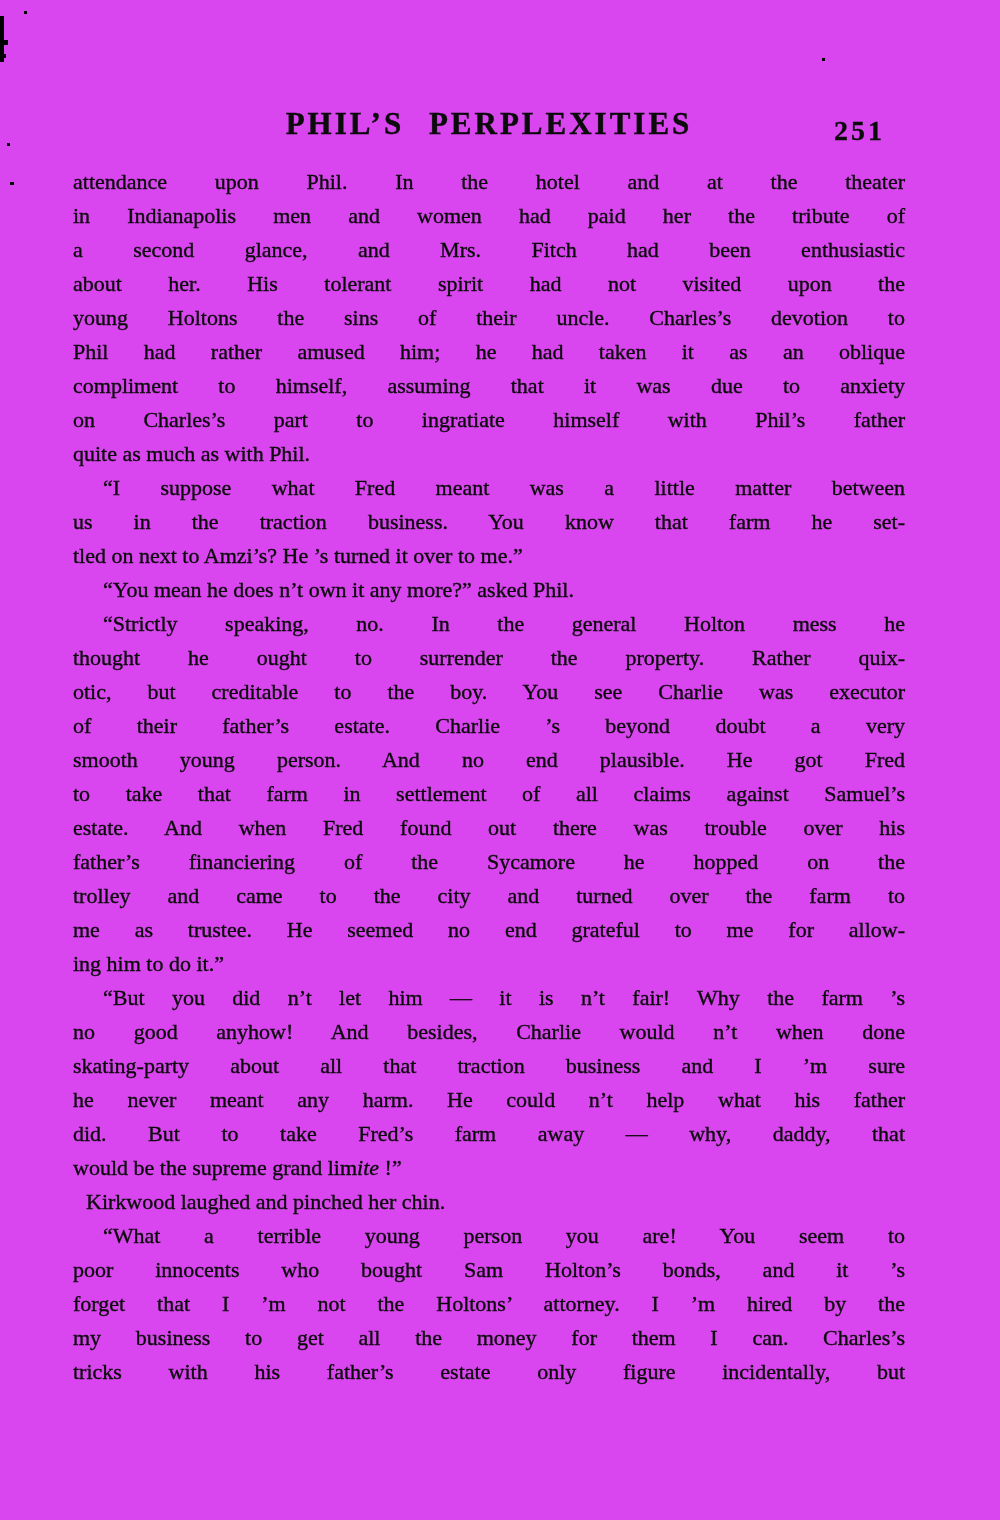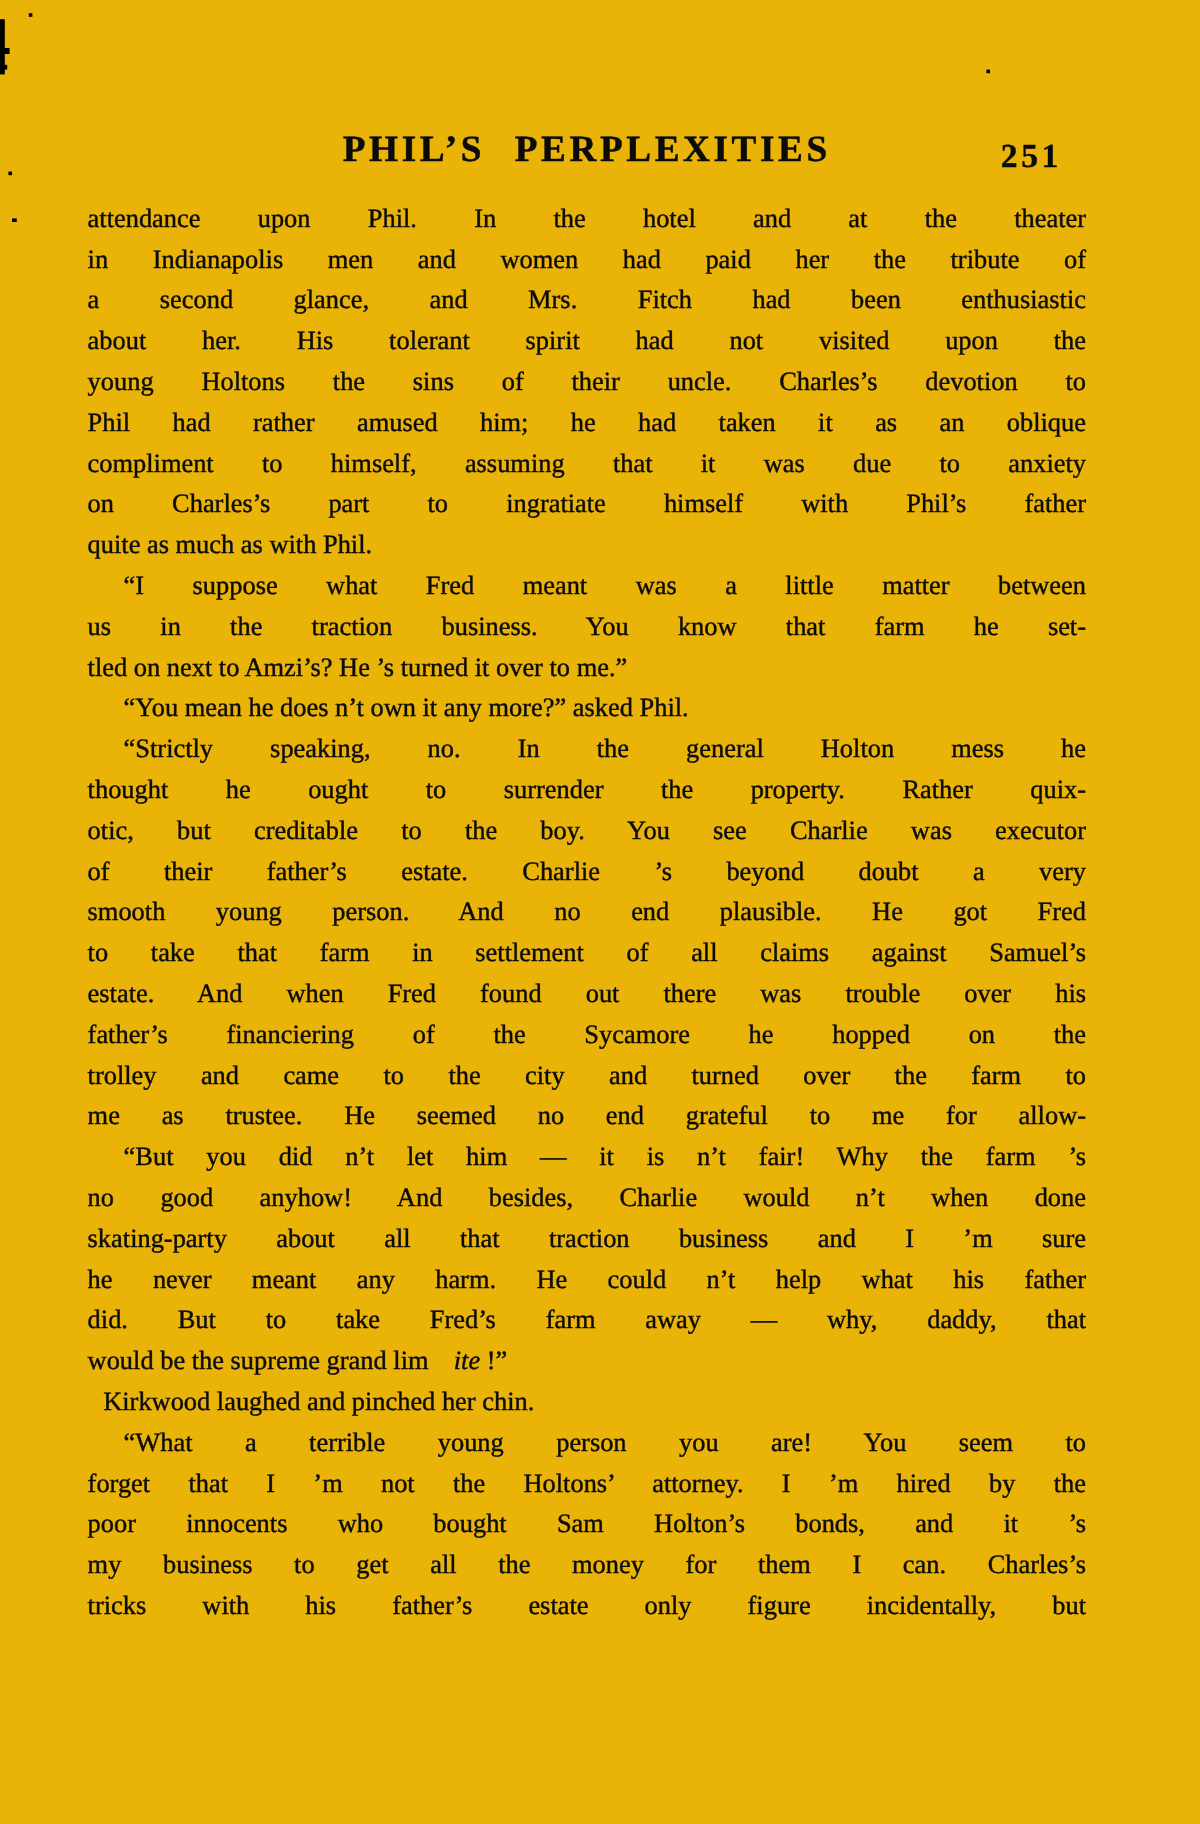--- a/index.html
+++ b/index.html
@@ -1,20 +1,20 @@
 <!DOCTYPE html>
 <html><head>
 <meta charset="utf-8">
 <style>
   html, body { margin: 0; padding: 0; background: #777; }
   .page {
     position: relative;
     width: 1000px;
     height: 1520px;
-    background: #eab308;
+    background: #d946ef;
     overflow: hidden;
     font-family: "Liberation Serif", serif;
     color: #0b0b0b;
   }
   .running-head {
     position: absolute;
     left: 73px;
     top: 106px;
     width: 832px;
     height: 40px;
@@ -51,21 +51,21 @@
     white-space: normal;
     text-align: left;
     -webkit-text-stroke: 0.35px currentColor;
   }
   .line.just {
     text-align: justify;
     text-align-last: justify;
   }
   .line.ind-normal { text-indent: 30px; }
   .line.ind-small  { text-indent: 13px; }
-  .line .it { font-style: italic; margin-left: 21px; }
+  .line .it { font-style: italic; }
   .artifact { position: absolute; background: #000; }
 </style>
 </head>
 <body>
 
 <div class="page">
 
   <div class="artifact" style="left:0; top:16px;  width:4px; height:46px;"></div>
   <div class="artifact" style="left:0; top:40px;  width:8px; height:5px;"></div>
   <div class="artifact" style="left:0; top:54px;  width:6px; height:4px;"></div>
@@ -96,27 +96,28 @@
       <div class="line just ind-normal"><span>“Strictly speaking, no. In the general Holton mess he</span></div>
       <div class="line just"><span>thought he ought to surrender the property. Rather quix-</span></div>
       <div class="line just"><span>otic, but creditable to the boy. You see Charlie was executor</span></div>
       <div class="line just"><span>of their father’s estate. Charlie ’s beyond doubt a very</span></div>
       <div class="line just"><span>smooth young person. And no end plausible. He got Fred</span></div>
       <div class="line just"><span>to take that farm in settlement of all claims against Samuel’s</span></div>
       <div class="line just"><span>estate. And when Fred found out there was trouble over his</span></div>
       <div class="line just"><span>father’s financiering of the Sycamore he hopped on the</span></div>
       <div class="line just"><span>trolley and came to the city and turned over the farm to</span></div>
       <div class="line just"><span>me as trustee. He seemed no end grateful to me for allow-</span></div>
+      <div class="line"><span>ing him to do it.”</span></div>
       <div class="line just ind-normal"><span>“But you did n’t let him — it is n’t fair! Why the farm ’s</span></div>
       <div class="line just"><span>no good anyhow! And besides, Charlie would n’t when done</span></div>
       <div class="line just"><span>skating-party about all that traction business and I ’m sure</span></div>
       <div class="line just"><span>he never meant any harm. He could n’t help what his father</span></div>
       <div class="line just"><span>did. But to take Fred’s farm away — why, daddy, that</span></div>
       <div class="line"><span>would be the supreme grand lim</span><span class="it">ite</span><span> !”</span></div>
       <div class="line ind-small"><span>Kirkwood laughed and pinched her chin.</span></div>
       <div class="line just ind-normal"><span>“What a terrible young person you are! You seem to</span></div>
+      <div class="line just"><span>poor innocents who bought Sam Holton’s bonds, and it ’s</span></div>
       <div class="line just"><span>forget that I ’m not the Holtons’ attorney. I ’m hired by the</span></div>
-      <div class="line just"><span>poor innocents who bought Sam Holton’s bonds, and it ’s</span></div>
       <div class="line just"><span>my business to get all the money for them I can. Charles’s</span></div>
       <div class="line just"><span>tricks with his father’s estate only figure incidentally, but</span></div>
     </main>
 
 </div>
 
 </body></html>

